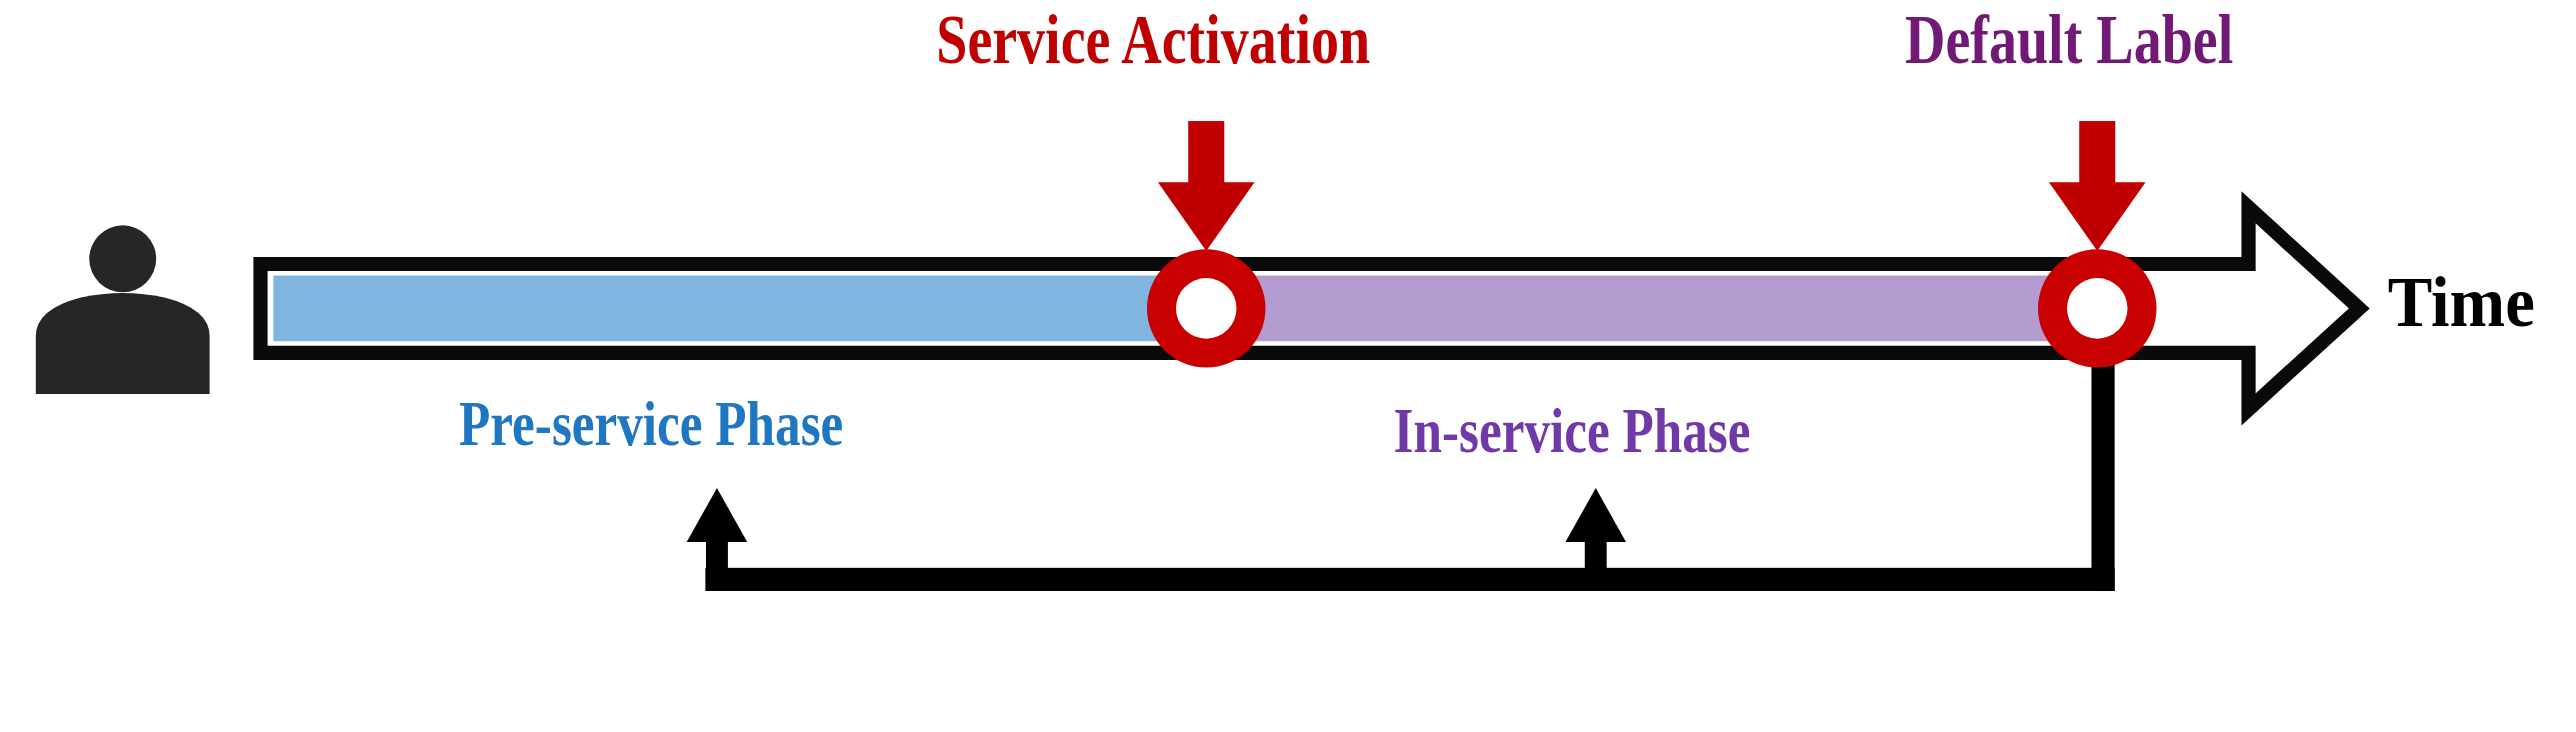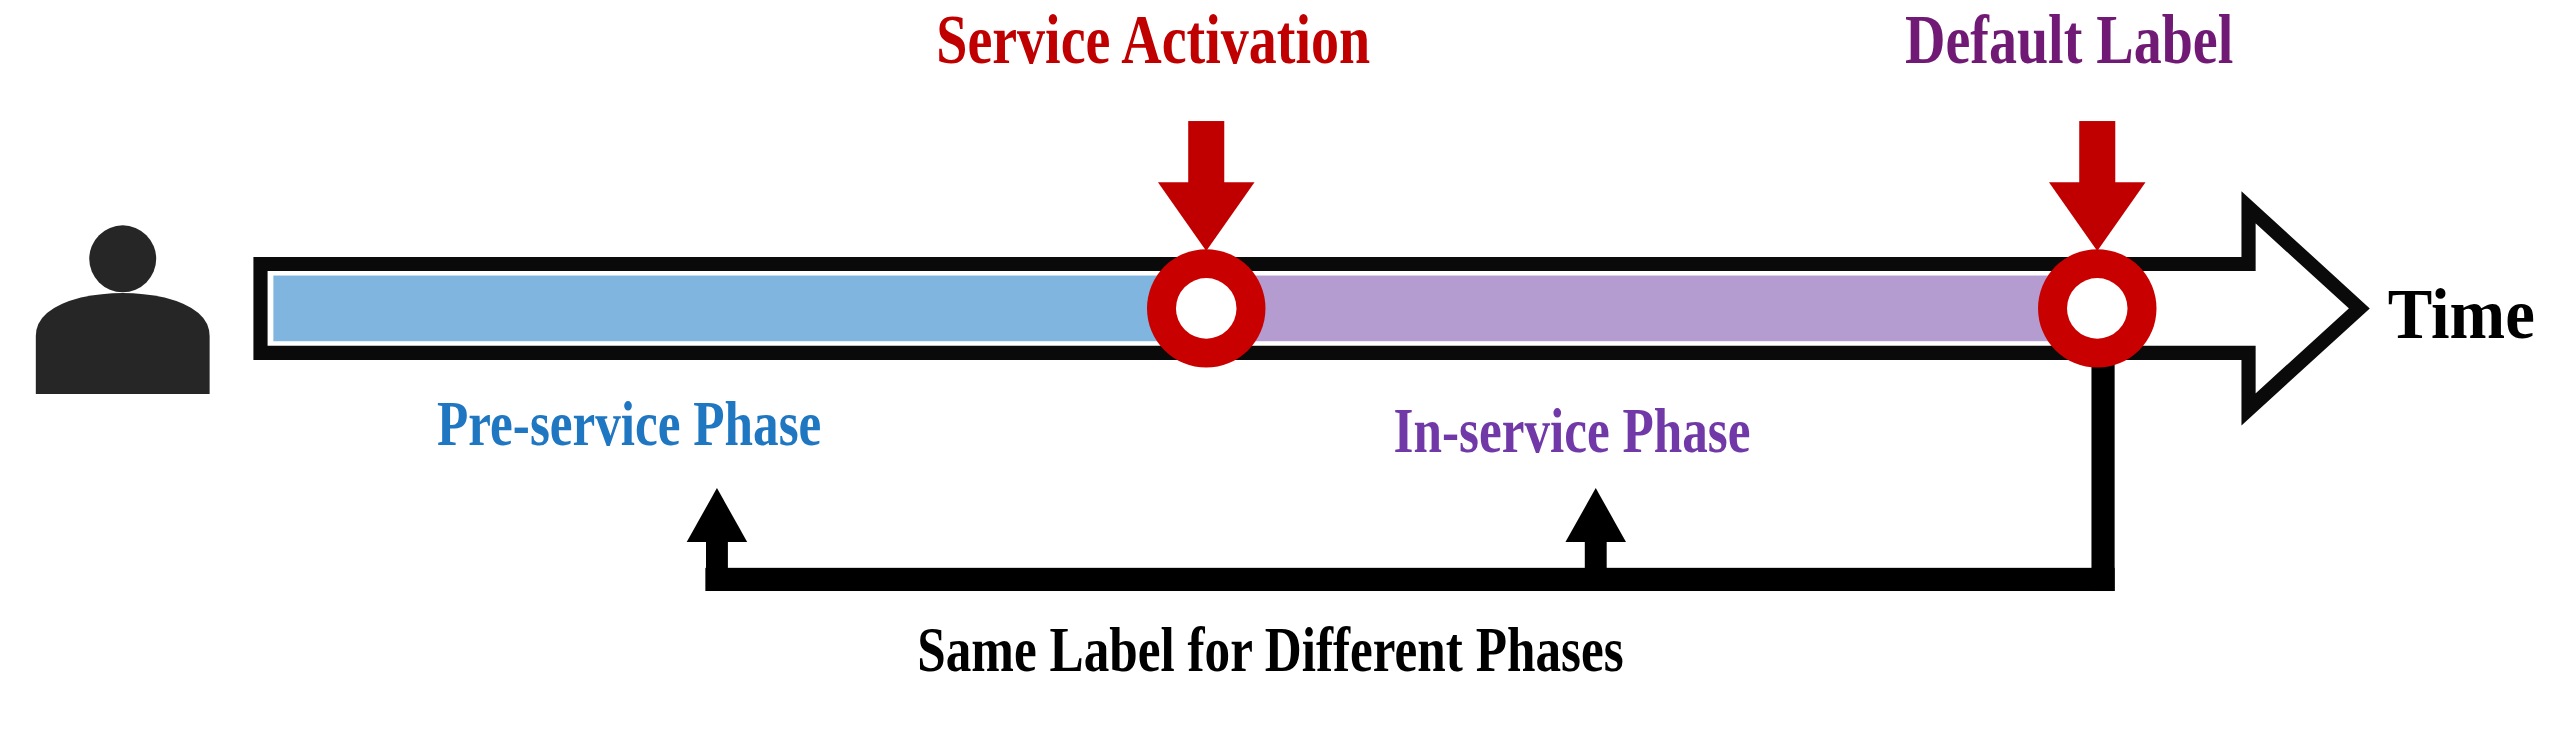--- a/index.html
+++ b/index.html
@@ -47,24 +47,23 @@
     left: 1864px;
     top: 5.2px;
     font-size: 70px;
     color: #701a75;
   }
   #lbl-time {
     left: 2383px;
     top: 267px;
     font-size: 71px;
     color: #000000;
-    margin-top: 12px;
   }
   #lbl-pre-service {
-    left: 389px;
+    left: 411px;
     top: 392px;
     font-size: 64px;
     color: #1F77C2;
     text-decoration: underline;
   }
   #lbl-in-service {
     left: 1349px;
     top: 392px;
     font-size: 64px;
     color: #7139A8;
@@ -151,18 +150,15 @@
   </div>
 
   <div class="lbl" id="lbl-pre-service">
     <span class="cond" style="transform:scaleX(0.80);display:inline-block;">Pre-service Phase</span>
   </div>
 
   <div class="lbl" id="lbl-in-service">
     <span class="cond" style="transform:scaleX(0.80);display:inline-block;">In-service Phase</span>
   </div>
 
-  <div class="lbl" id="lbl-same-label">
-    <span class="cond" style="transform:scaleX(0.80);display:inline-block;">Same Label for Different Phases</span>
-  </div>
 
 </div>
 
 
 </body></html>

